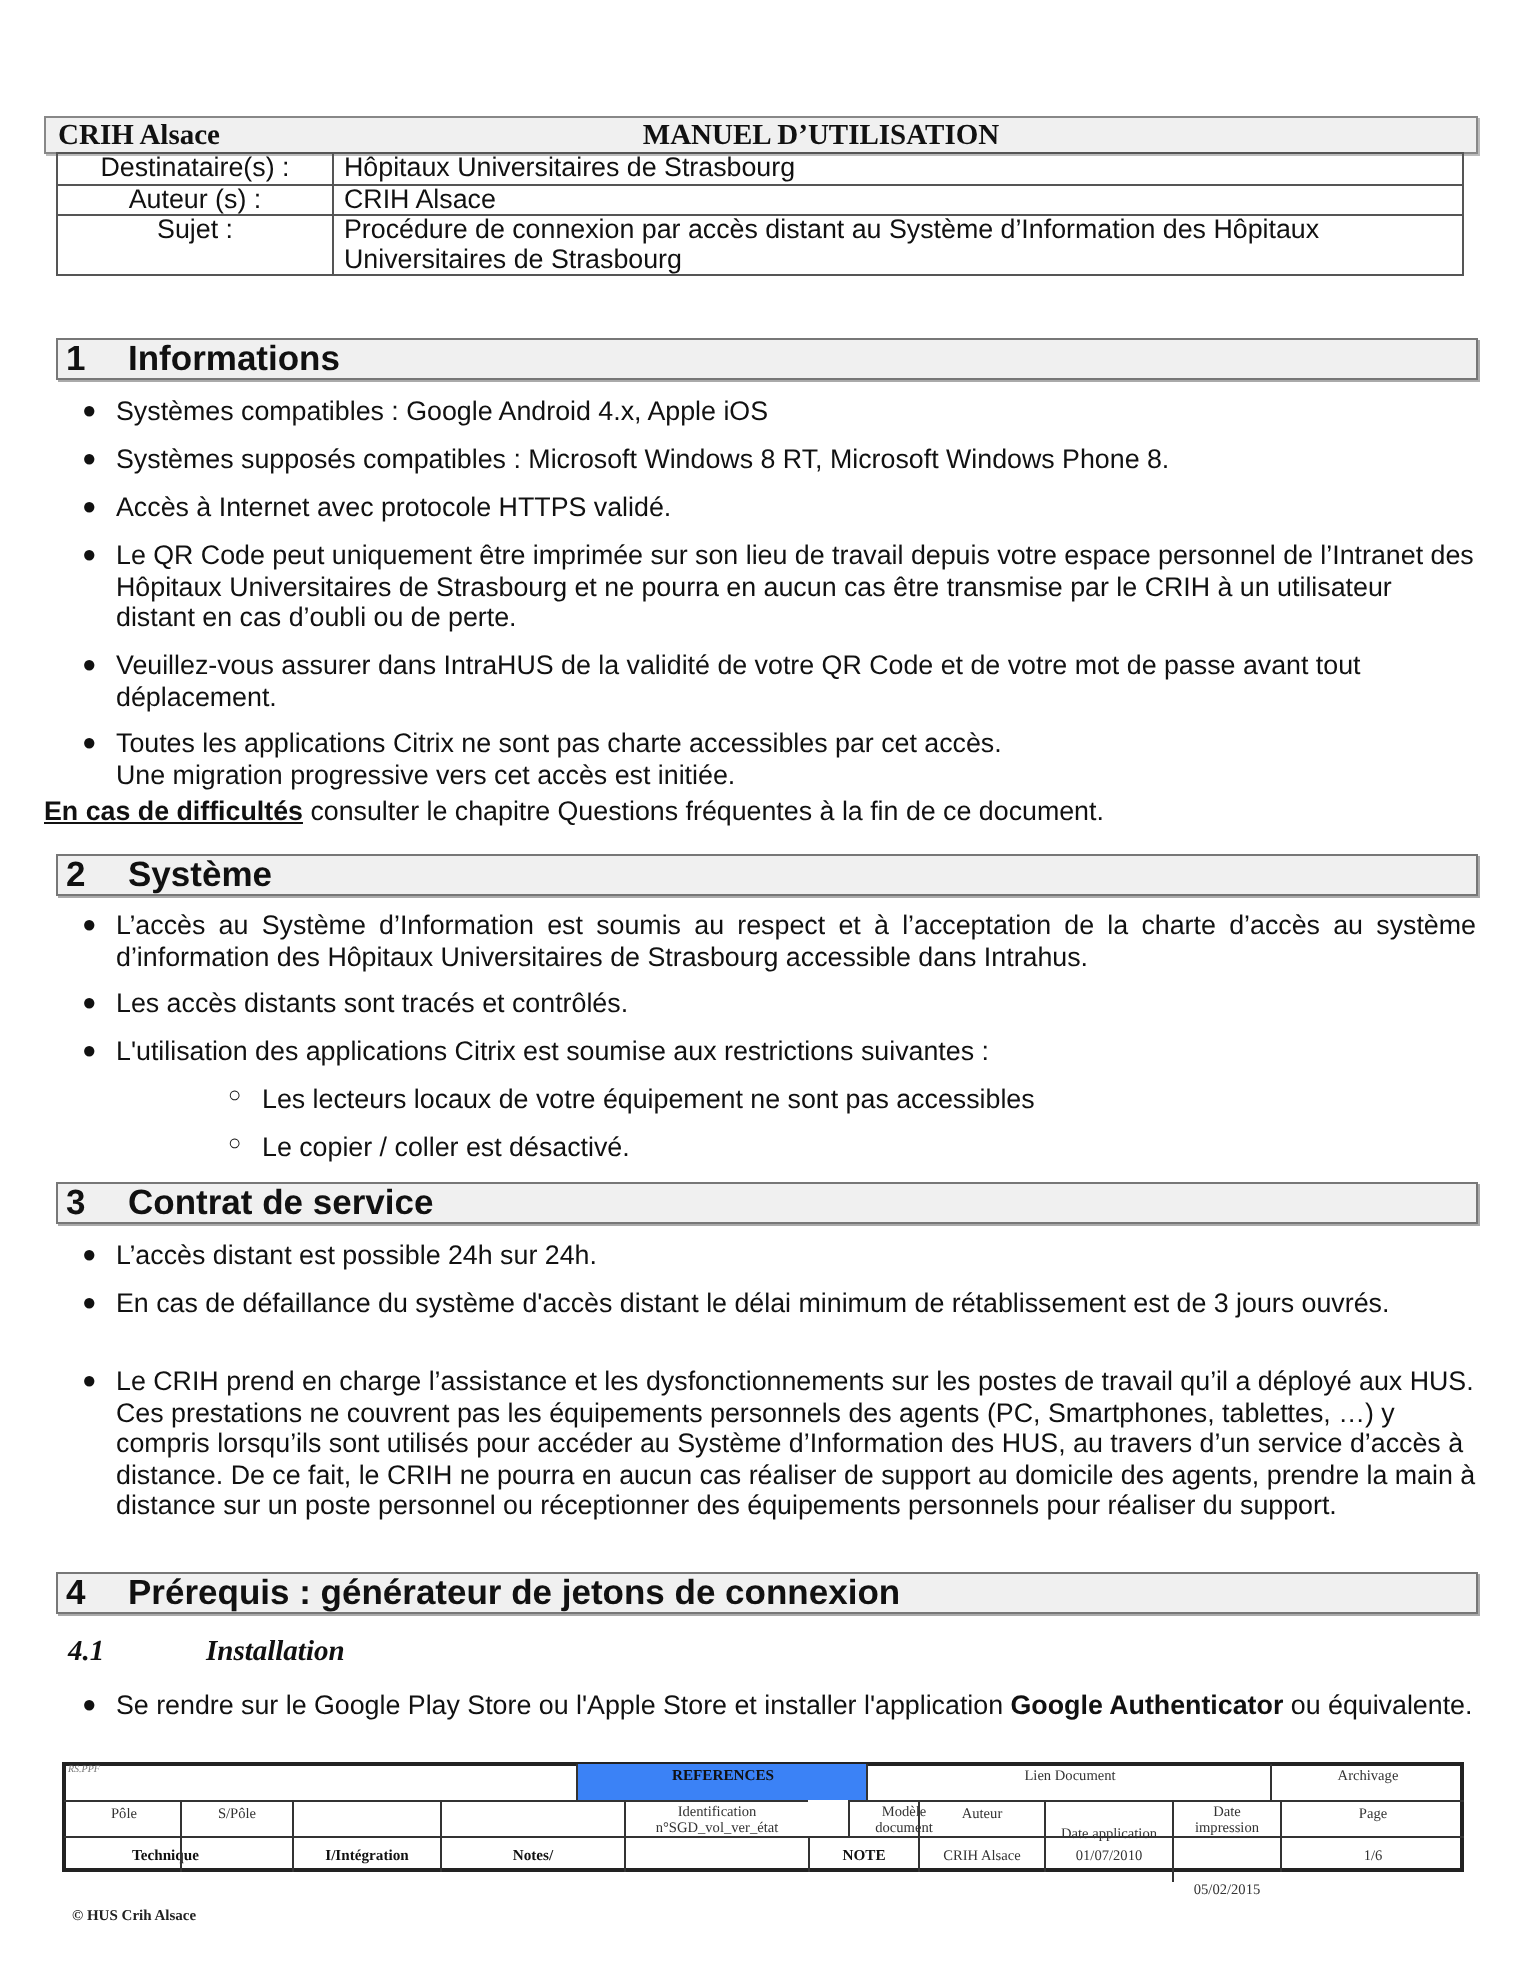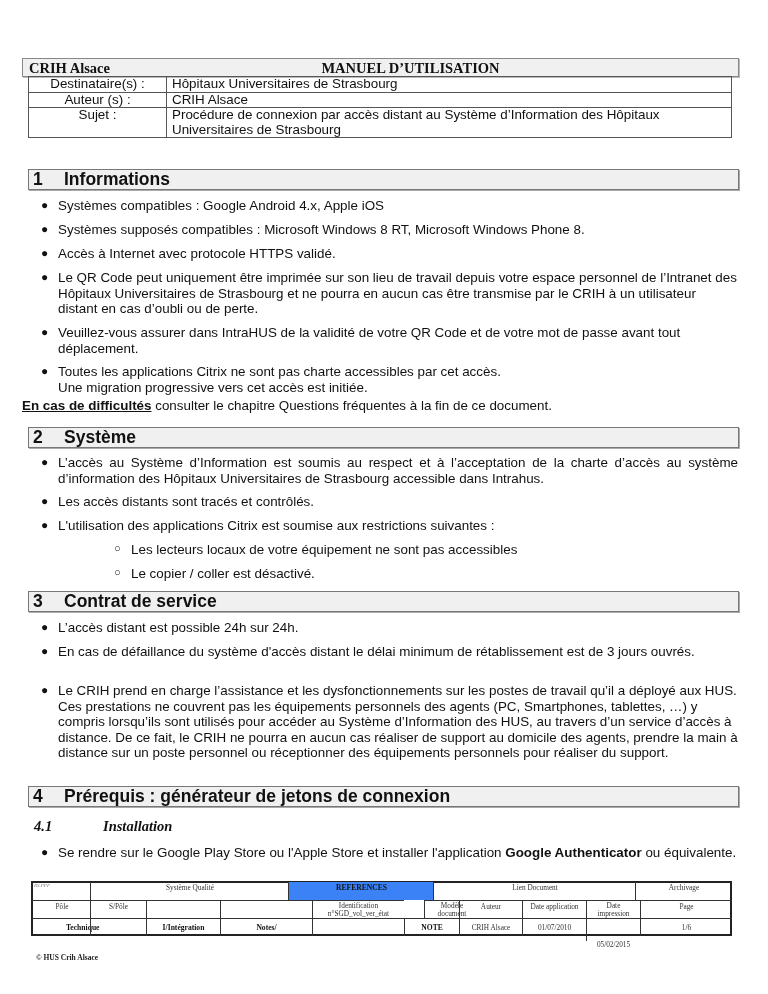--- a/index.html
+++ b/index.html
@@ -164,33 +164,32 @@
   <span class="l">Installation</span>
 </div>
 <div class="abs bl" style="top:845px;">
     <span class="dot">●</span>
     <span class="t"><span>Se rendre sur le Google Play Store ou l'Apple Store et installer l'application </span><b>Google Authenticator</b><span> ou équivalente.</span></span>
   </div>
 
 <div class="abs foot">
 
   <div class="fc" style="left:-1px;top:-1px;width:60px;height:18px;border:none;text-align:left;padding-left:2px;font-size:5px;font-style:italic;color:#777;">RS.PPF</div>
-  <div class="fc" style="left:57px;top:-1px;width:199px;height:18px;border-top:none;padding-top:2px;">Système Qualité</div>
   <div class="fc grey b" style="left:255px;top:-1px;width:146px;height:18px;border-top:none;padding-top:2px;">REFERENCES</div>
   <div class="fc" style="left:400px;top:-1px;width:203px;height:18px;border-top:none;padding-top:2px;">Lien Document</div>
   <div class="fc" style="left:602px;top:-1px;width:97px;height:18px;border-top:none;padding-top:2px;">Archivage</div>
 
   <div class="fc" style="left:-1px;top:17px;width:60px;height:18px;border-left:none;padding-top:2px;">Pôle</div>
   <div class="fc" style="left:57px;top:17px;width:56px;height:18px;padding-top:2px;">S/Pôle</div>
   <div class="fc" style="left:113px;top:17px;width:74px;height:18px;"></div>
   <div class="fc" style="left:187px;top:17px;width:92px;height:18px;"></div>
   <div class="fc" style="left:279px;top:17px;width:92px;height:18px;padding:1px 10px 0;">Identification n°SGD_vol_ver_état</div>
   <div class="fc" style="left:371px;top:17px;width:55px;height:18px;padding:1px 8px 0;margin-left:20px;">Modèle document</div>
   <div class="fc" style="left:426px;top:17px;width:63px;height:18px;padding-top:2px;">Auteur</div>
-  <div class="fc" style="left:489px;top:17px;width:64px;height:18px;padding-top:2px;">Date application</div>
+  <div class="fc" style="left:489px;top:17px;width:64px;height:18px;padding-top:12px;">Date application</div>
   <div class="fc" style="left:553px;top:17px;width:54px;height:18px;padding:1px 6px 0;">Date impression</div>
   <div class="fc" style="left:607px;top:17px;width:92px;height:18px;padding-top:2px;">Page</div>
 
   <div class="fc b" style="left:-1px;top:35px;width:60px;height:18px;border-left:none;padding-top:5px;padding-left:34px;">Technique</div>
   <div class="fc" style="left:57px;top:35px;width:56px;height:18px;padding-top:5px;"></div>
   <div class="fc b" style="left:113px;top:35px;width:74px;height:18px;padding-top:5px;">I/Intégration</div>
   <div class="fc b" style="left:187px;top:35px;width:92px;height:18px;padding-top:5px;">Notes/</div>
   <div class="fc" style="left:279px;top:35px;width:92px;height:18px;padding-top:5px;"></div>
   <div class="fc b" style="left:371px;top:35px;width:55px;height:18px;padding-top:5px;">NOTE</div>
   <div class="fc" style="left:426px;top:35px;width:63px;height:18px;padding-top:5px;">CRIH Alsace</div>

